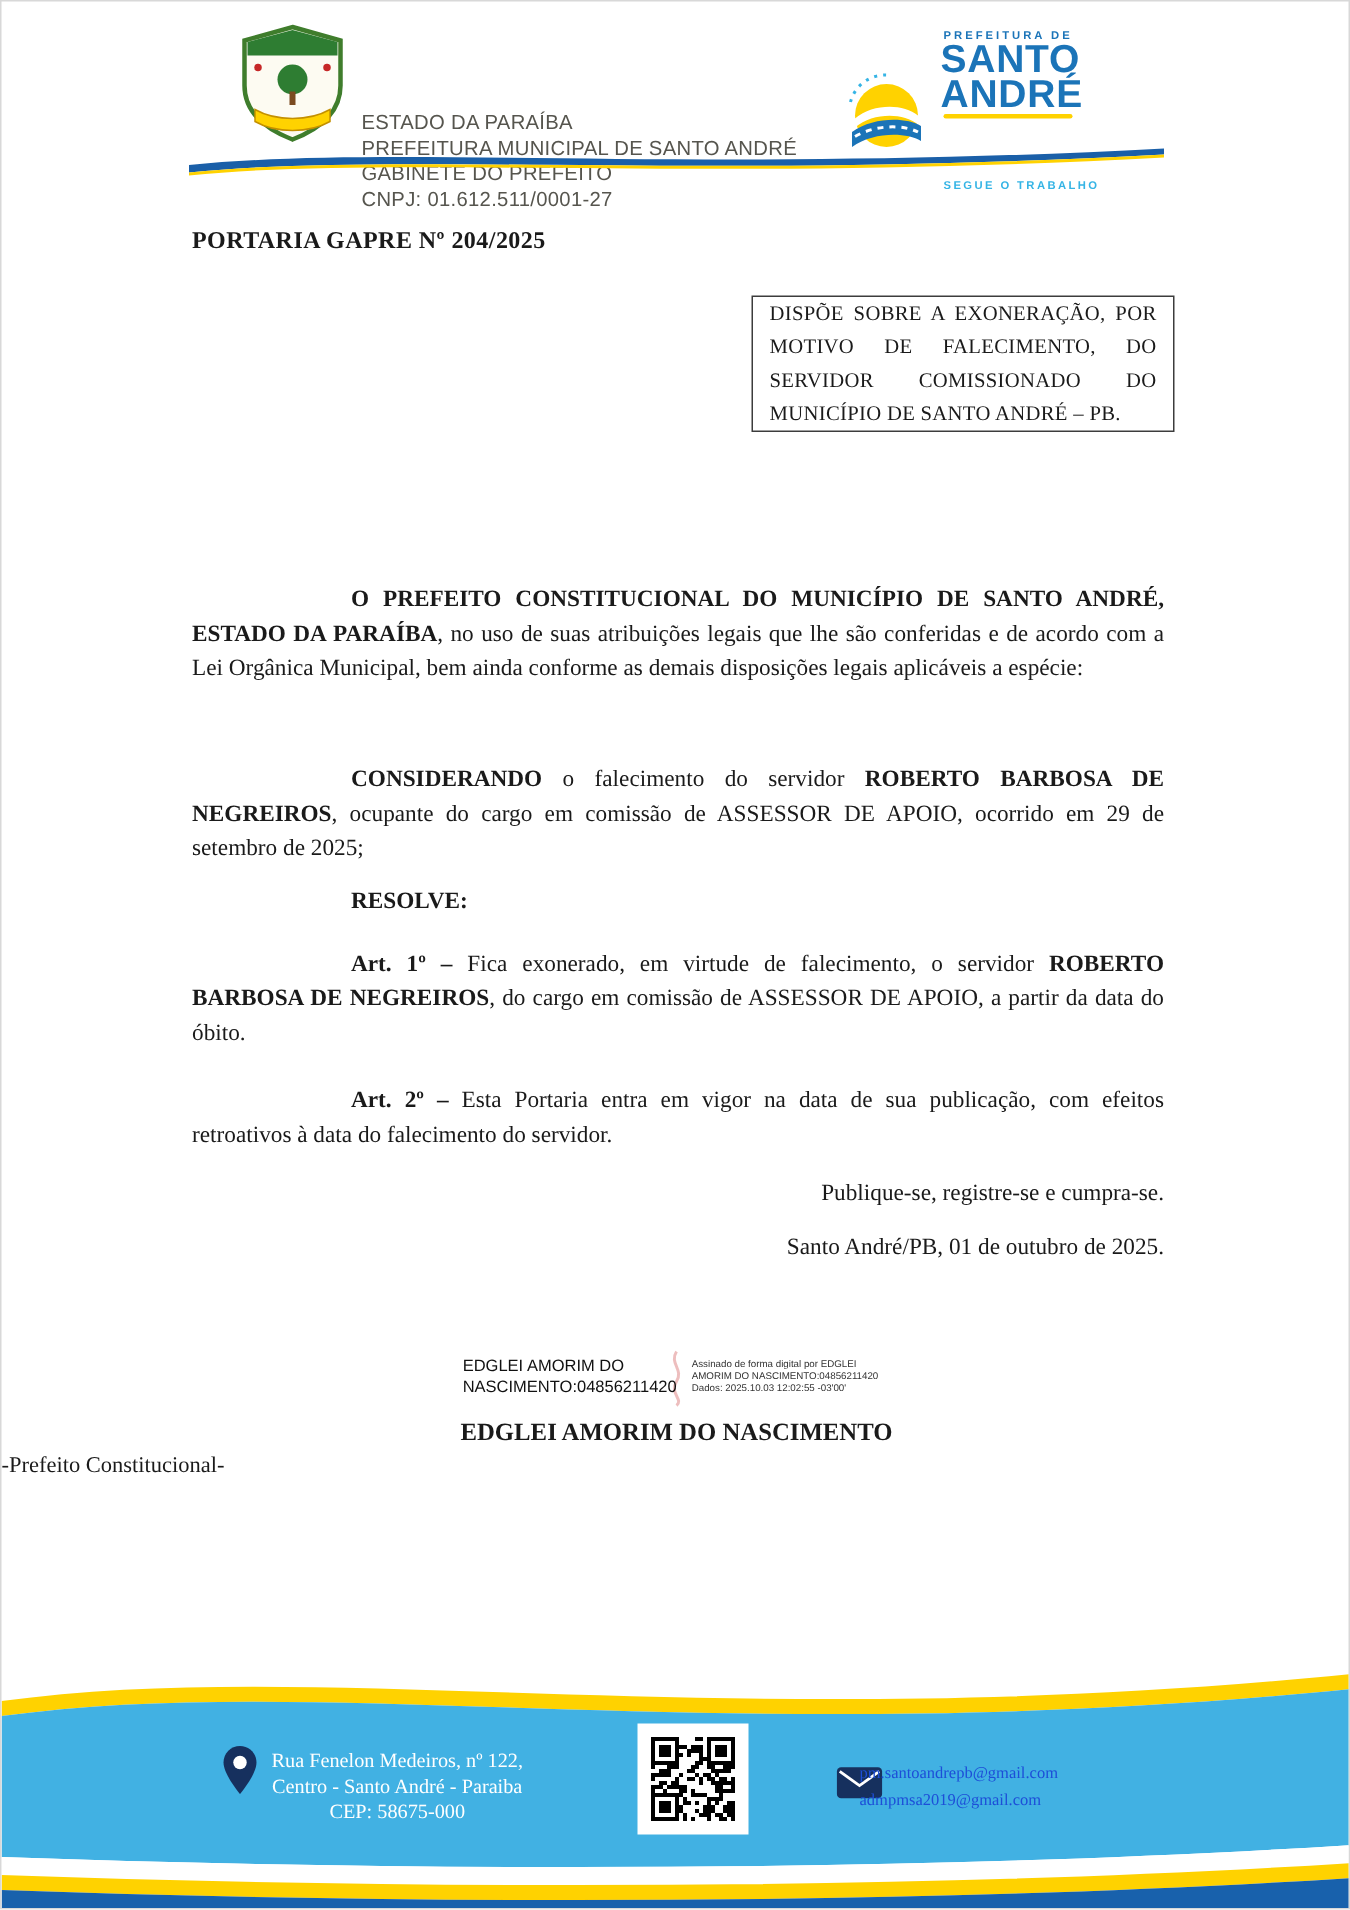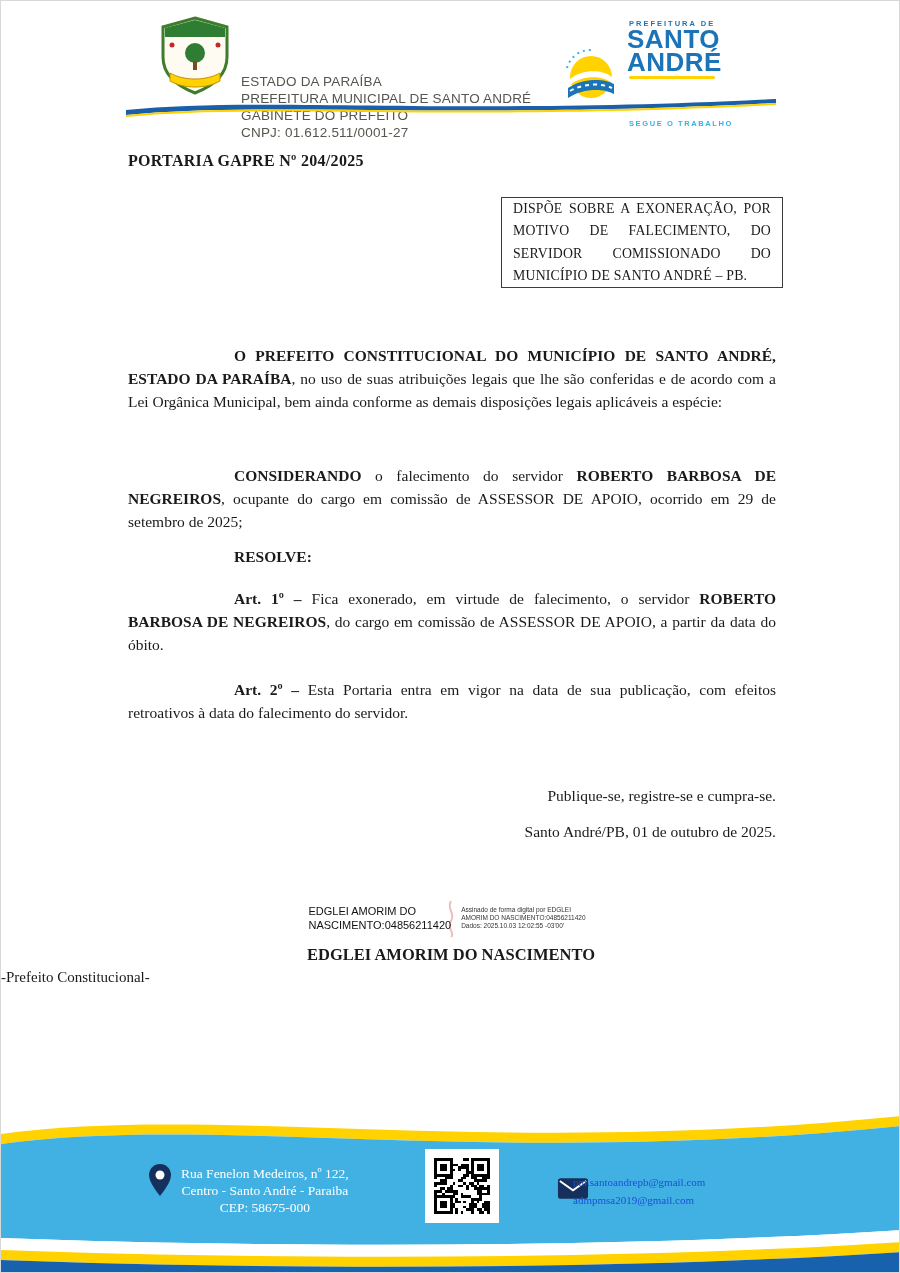--- a/index.html
+++ b/index.html
@@ -20,21 +20,21 @@
   .brand-name { font-size:26px; font-weight:800; line-height:23px; letter-spacing:.5px; }
   .brand-bar { width:86px; height:3px; background:#ffd200; margin:2px 0 2px 2px; border-radius:2px; }
   .brand-tag { font-size:7.5px; font-weight:700; letter-spacing:1.6px; color:#35b4e5; margin-left:2px;margin-top:40px; }
   .header-swoosh { position:absolute; left:125px; top:93px; width:650px; height:24px; }
   
   .doc-title { position:absolute; left:127px; top:151px; font-weight:700; font-size:16px; letter-spacing:.3px; }
   .summary-box { position:absolute; left:500px; top:196px; width:282px; box-sizing:border-box;
     border:1px solid #3c3c3c; padding:0 11px; font-size:13.8px; line-height:1.62;
     text-align:justify; letter-spacing:.2px; }
   .para { position:absolute; left:127px; width:648px; font-size:15.5px; line-height:23px;
-    text-align:justify; text-indent:106px; }
+    text-align:justify; text-indent:106px;margin-top:44px; }
   .para b, .para .seg-b { font-weight:700; }
   .p1 { top:343px; } .p2 { top:463px; } .p3 { top:544px; text-align:left; }
   .p4 { top:586px; } .p5 { top:677px; }
   .closing { position:absolute; left:127px; top:786px; width:648px; font-size:15.5px; text-indent:106px;text-align:right; }
   .dateline { position:absolute; left:127px; top:822px; width:648px; font-size:15.5px; text-align:right; }
   
   .sig-row { position:absolute; left:0; top:903px; width:892px; display:flex;
     justify-content:center; align-items:flex-start; gap:10px; }
   .sig-name-small { font-family:"Liberation Sans", sans-serif; font-size:11px; line-height:14px; color:#111; }
   .sig-details { font-family:"Liberation Sans", sans-serif; font-size:6.5px; line-height:8px; color:#333; padding-top:2px; }

